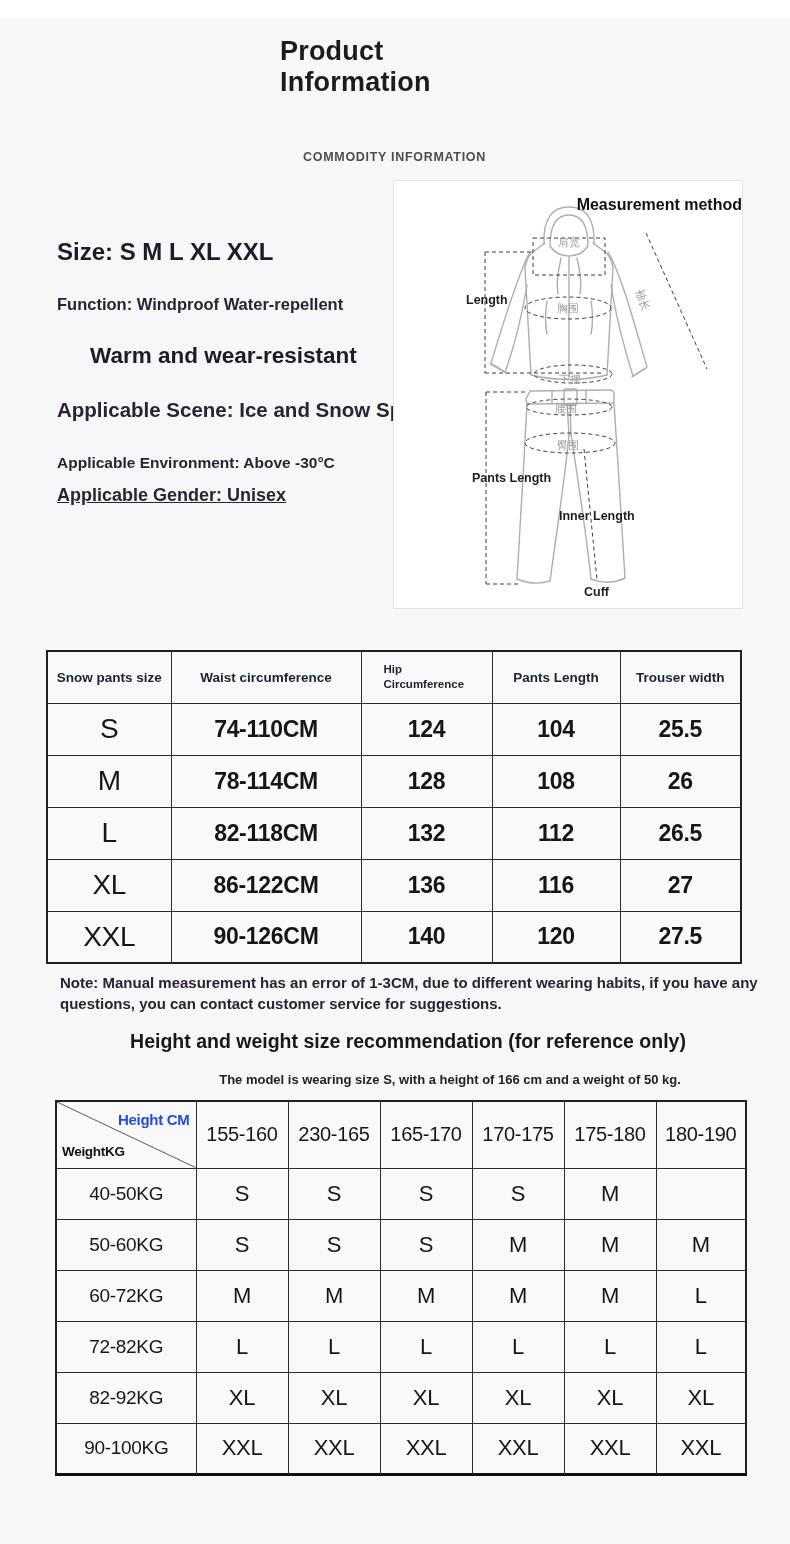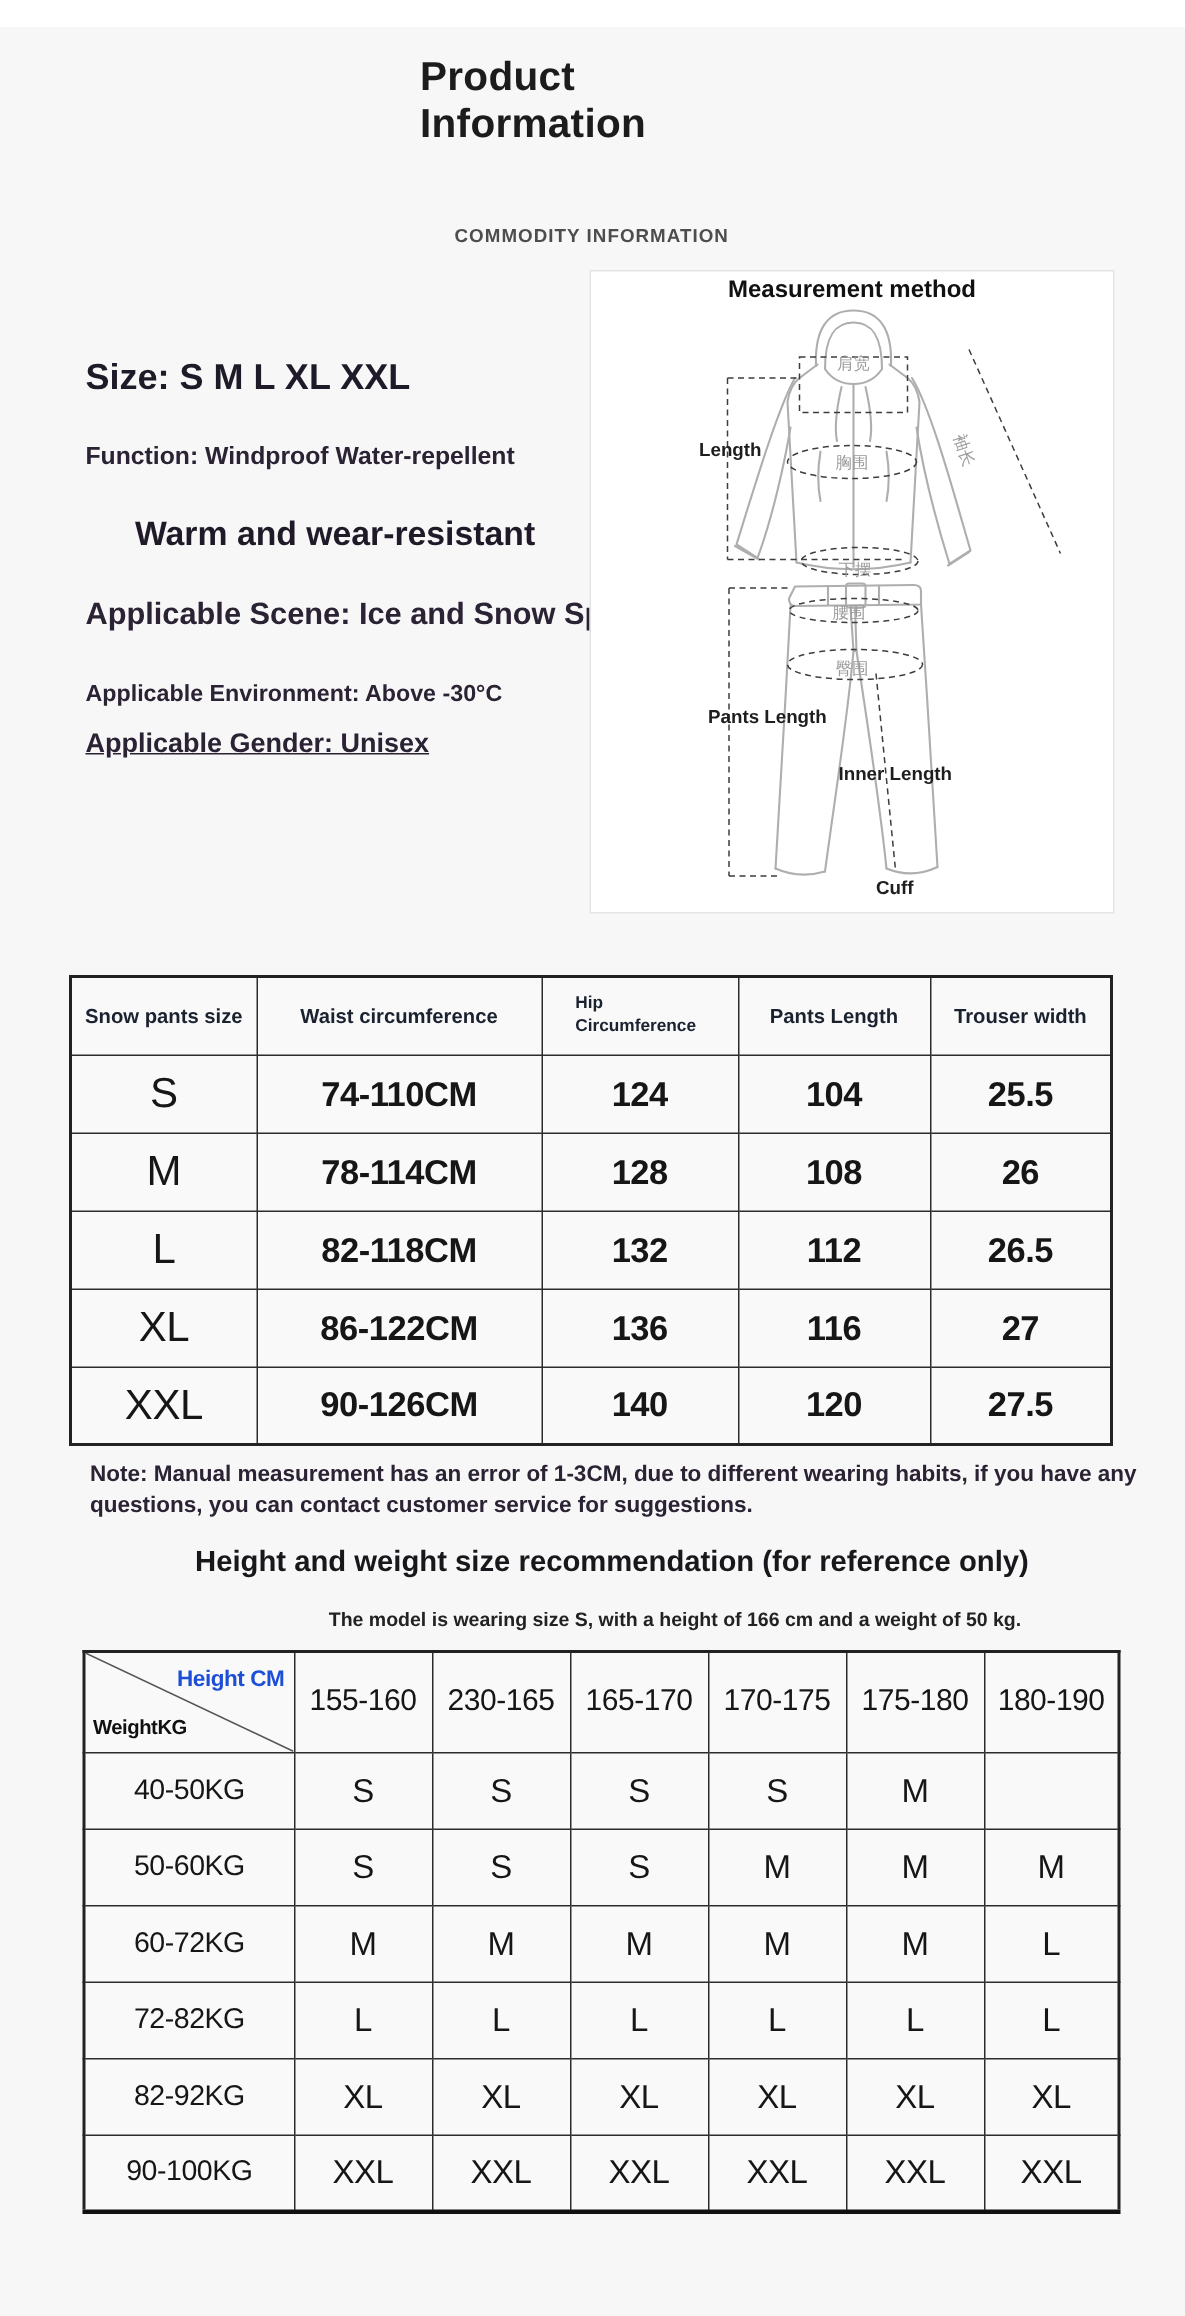--- a/index.html
+++ b/index.html
@@ -22,21 +22,21 @@
   .info-size        { left:57px; top:238px; font-size:24px;  color:#1f1a28; }
   .info-function    { left:57px; top:295px; font-size:16.5px; }
   .info-feature     { left:90px; top:343px; font-size:22.5px; color:#201a28; }
   .info-scene       { left:57px; top:398px; font-size:20.5px; }
   .info-environment { left:57px; top:454px; font-size:15.5px; }
   .info-gender      { left:57px; top:485px; font-size:18px;text-decoration:underline; }
 
   
   .diagram-box { left:393px; top:180px; width:350px; height:429px; background:#ffffff;
                  border:1px solid #e3e3e3; }
-  .diagram-title { position:absolute; left:0; top:4px; width:100%; text-align:center;
+  .diagram-title { position:absolute; left:0; top:15px; width:100%; text-align:right;
                    font-size:16px; font-weight:700; color:#111; }
   .diagram-svg { position:absolute; left:0; top:0; width:350px; height:429px; }
   .garment { fill:none; stroke:#aeaeae; stroke-width:1.4; stroke-linecap:round; stroke-linejoin:round; }
   .dash { fill:none; stroke:#3d3d3d; stroke-width:1; stroke-dasharray:4 3; }
   .cn-label { fill:#9b9b9b; font-size:11px; font-family:"DejaVu Sans","Liberation Sans",sans-serif; }
   .en-label { fill:#1e1e1e; font-size:12.5px; font-weight:700; }
 
   
   table { border-collapse:collapse; table-layout:fixed; background:#f9f9f9; }
   td, th { border:1.5px solid #2c2c2c; text-align:center; vertical-align:middle;

